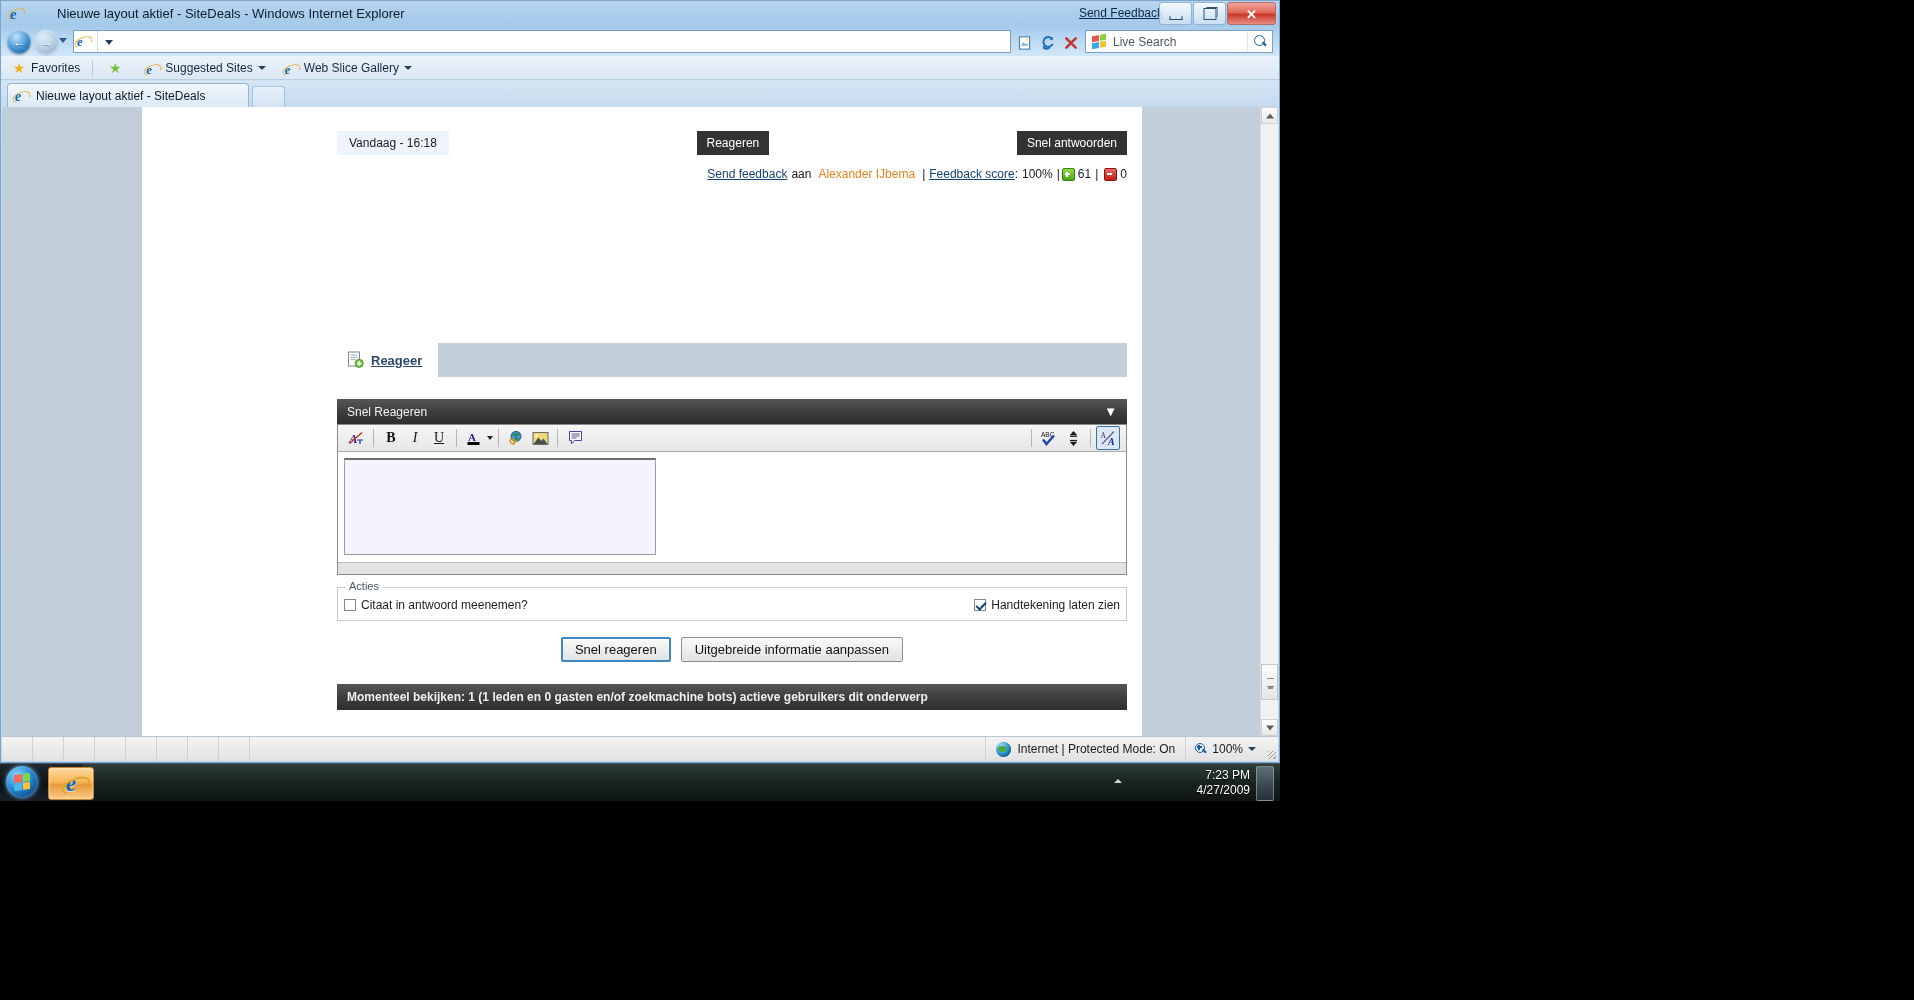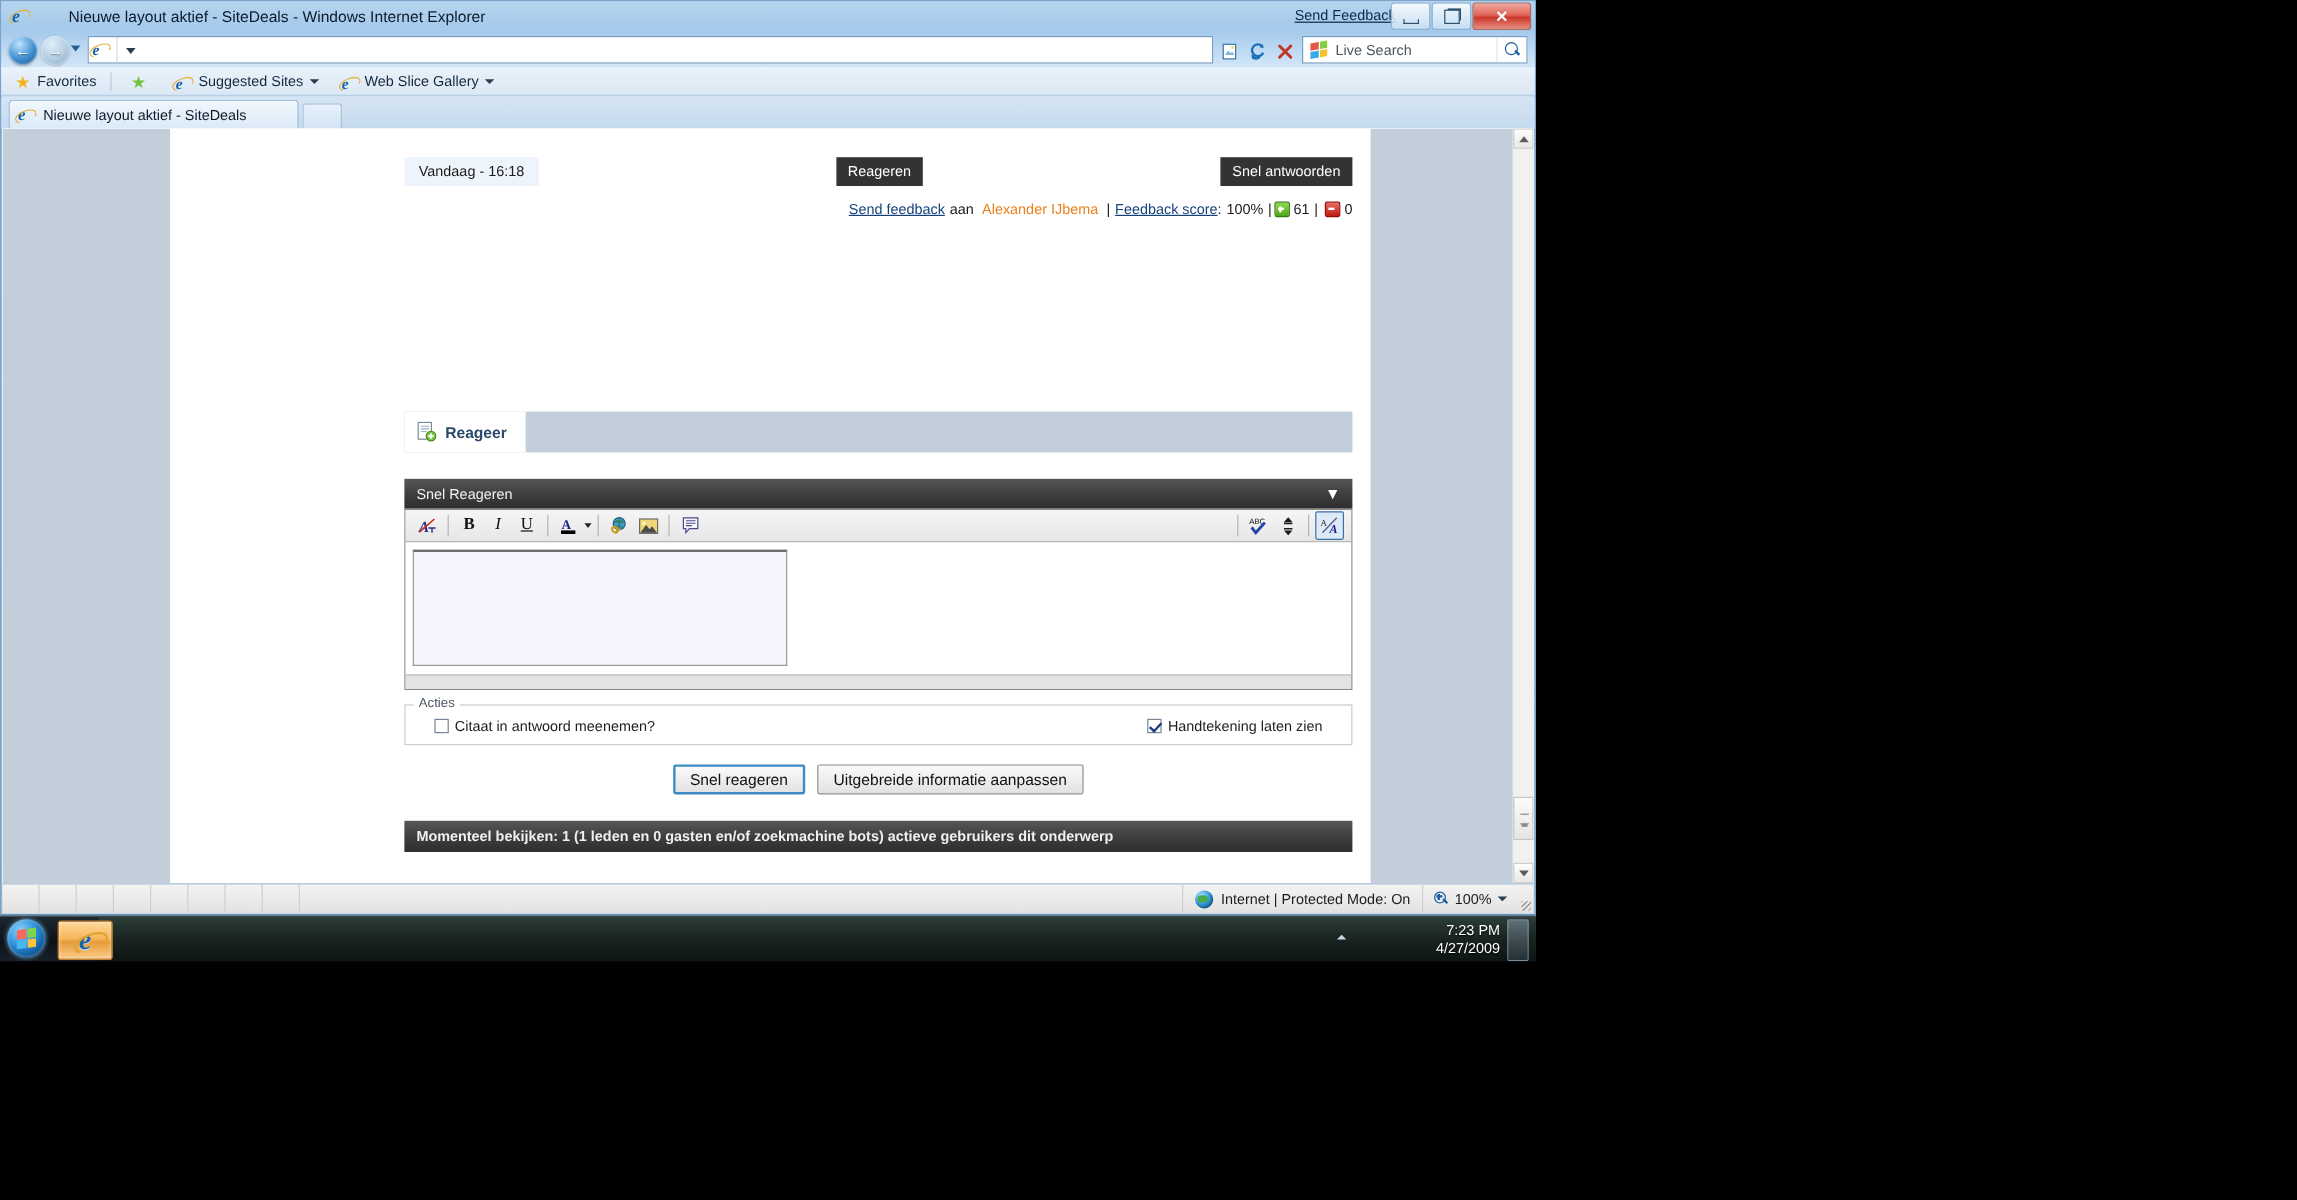--- a/index.html
+++ b/index.html
@@ -184,21 +184,21 @@
     vertical-align:-1px;margin:0 3px 0 2px;}
   .badge.plus{background:linear-gradient(180deg,#8fdc4e,#4da519);border:1px solid #3b7f13;}
   .badge.minus{background:linear-gradient(180deg,#e86b63,#bf1d14);border:1px solid #8f1009;}
   .badge:before{content:"";position:absolute;left:2px;top:4.5px;width:5px;height:2px;background:#fff;}
   .badge.plus:after{content:"";position:absolute;left:3.5px;top:3px;width:2px;height:5px;background:#fff;}
 
   #reageer-bar{position:absolute;left:335px;top:236px;width:790px;height:34px;background:#c3cedb;}
   #reageer-btn{position:absolute;left:0;top:0;height:34px;padding:0 16px 0 10px;background:#fff;
     display:flex;align-items:center;cursor:pointer;}
   #reageer-btn .rico{width:17px;height:18px;position:relative;margin-right:7px;}
-  #reageer-btn .rlbl{font-size:13px;font-weight:bold;color:#2b4a6b;}
+  #reageer-btn .rlbl{font-size:13px;font-weight:bold;color:#2b4a6b;text-decoration:underline;}
 
   #qrblock{position:absolute;left:335px;top:292px;width:790px;background:#fff;}
   #qr-head{height:25px;background:linear-gradient(180deg,#57575a 0%,#3c3c3f 55%,#2e2e31 100%);
     display:flex;align-items:center;justify-content:space-between;padding:0 10px;box-sizing:border-box;}
   #qr-head .t{color:#f2f2f2;font-size:12px;}
   #qr-head .chev{color:#fff;font-size:13px;cursor:pointer;}
   #qr-label{font-size:12px;color:#333;padding:6px 0 4px 2px;}
 
   #editor{border:1px solid #8a8a8a;background:#f3f3f3;box-sizing:border-box;}
   #edtoolbar{height:27px;background:linear-gradient(180deg,#f6f6f6,#e6e6e6);
@@ -211,21 +211,21 @@
   .tlabel.b{font-weight:bold;}
   .tlabel.i{font-style:italic;}
   .tlabel.u{text-decoration:underline;}
   .mini-caret{width:0;height:0;border-left:3.5px solid transparent;border-right:3.5px solid transparent;
     border-top:4px solid #222;margin-left:1px;}
   #edbody{height:110px;background:#fff;padding:6px;box-sizing:border-box;}
   #edtext{width:312px;height:97px;background:#f4f4ff;border:1px solid #9a9a9a;
     border-top:2px solid #6e6e6e;box-sizing:border-box;cursor:text;}
   #edstatus{height:11px;background:#e3e3e3;border-top:1px solid #bdbdbd;}
 
-  #acties{margin-top:12px;border:1px solid #c6ccd4;position:relative;padding:10px 24px 8px;box-sizing:border-box;}
+  #acties{margin-top:12px;border:1px solid #c6ccd4;position:relative;padding:10px 6px 8px;box-sizing:border-box;}
   #acties .legend{position:absolute;left:7px;top:-8px;background:#fff;padding:0 4px;font-size:11px;color:#4a5563;}
   .acts{display:flex;justify-content:space-between;align-items:center;font-size:12px;color:#1d1d1d;}
   .chkwrap{display:flex;align-items:center;cursor:pointer;}
   .chk{width:12px;height:12px;border:1px solid #7a8796;background:#fff;margin-right:5px;
     position:relative;flex:0 0 auto;box-sizing:border-box;}
   .chk.on:after{content:"";position:absolute;left:3px;top:0px;width:4px;height:8px;
     border:solid #1a3f7a;border-width:0 2px 2px 0;transform:rotate(43deg);}
 
   #btnrow{display:flex;justify-content:center;gap:10px;margin-top:16px;padding-bottom:4px;}
   .formbtn{font-size:13px;color:#111;padding:4px 13px;cursor:pointer;

